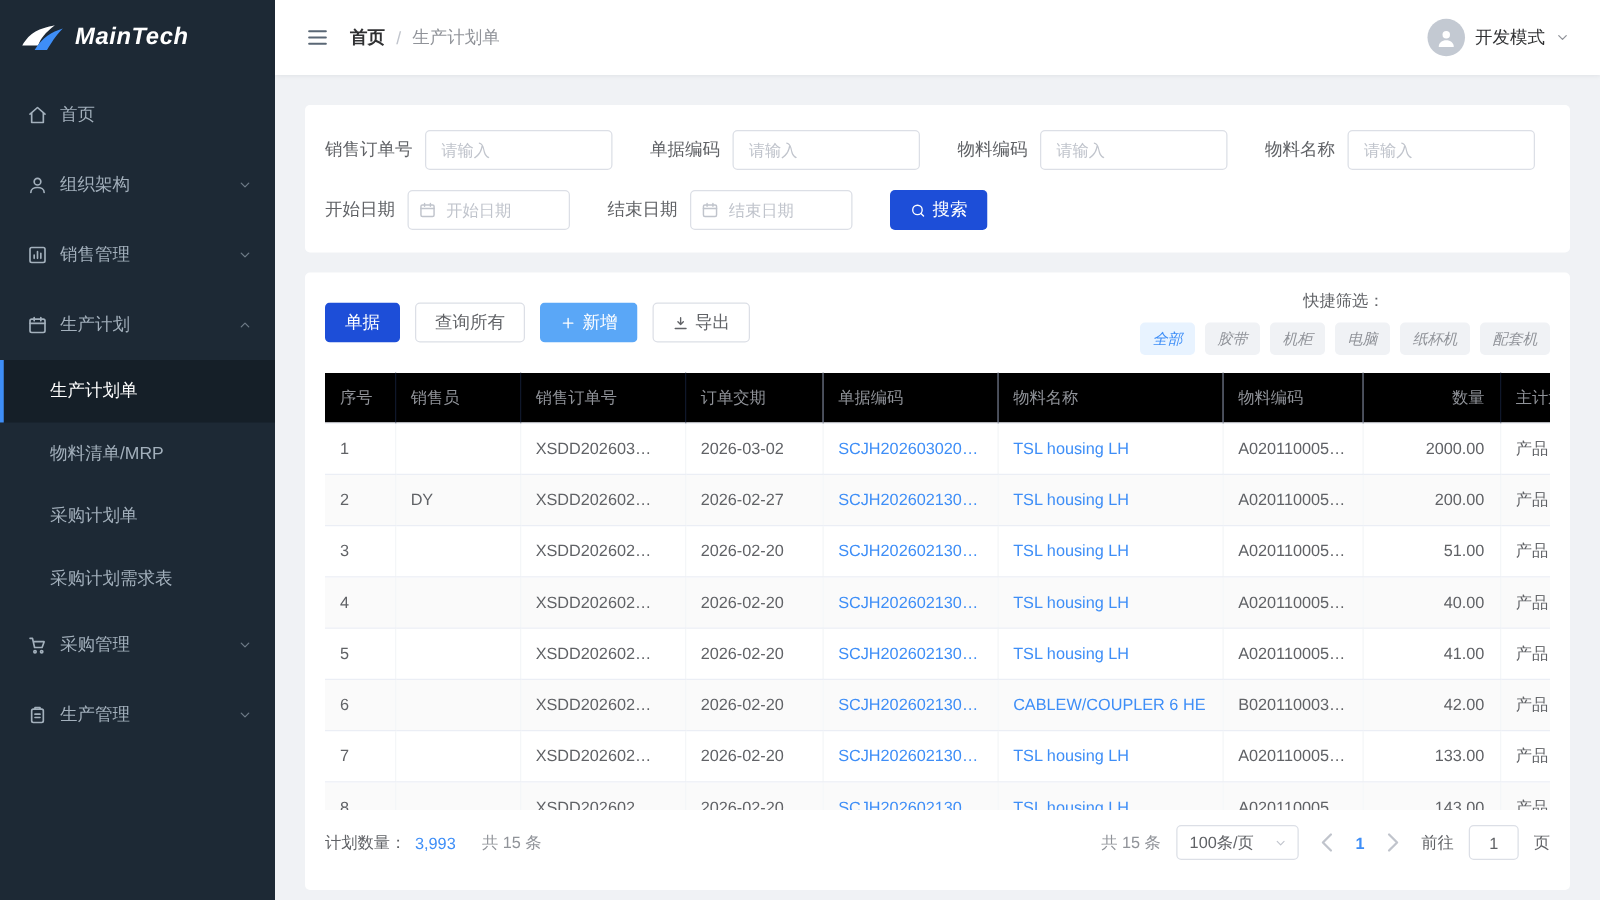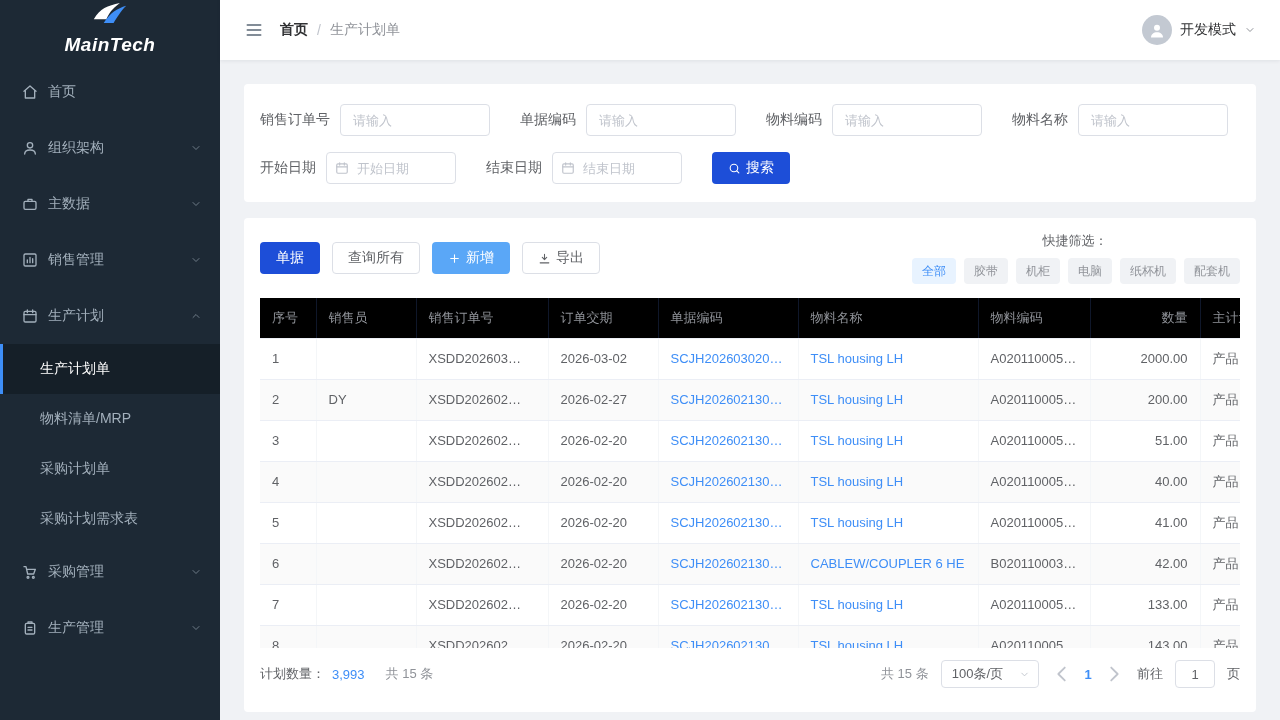--- a/index.html
+++ b/index.html
@@ -2,21 +2,21 @@
 <html><head>
 <meta charset="utf-8">
 <style>
   * { box-sizing: border-box; margin: 0; padding: 0; }
   html,body { width:1280px; height:720px; overflow:hidden; }
   body { font-family:"Liberation Sans","DejaVu Sans",sans-serif; background:#f0f2f5; }
   .app { display:flex; width:1280px; height:720px; overflow:hidden; }
 
   
   .sidebar { width:220px; flex-shrink:0; background:#1d2935; display:flex; flex-direction:column; color:#a3b0bc; }
-  .logo { height:60px; display:flex; align-items:center; gap:8px; padding:0 16px; flex-shrink:0;flex-direction:column; }
+  .logo { height:60px; display:flex; align-items:center; gap:8px; padding:0 16px; flex-shrink:0; }
   .logo-text { color:#fff; font-size:19px; font-weight:bold; font-style:italic; letter-spacing:.5px; }
   .side-nav { flex:1; overflow:hidden; padding-top:4px; }
   .menu-item { height:56px; display:flex; align-items:center; padding:0 18px 0 22px; font-size:14px; cursor:pointer; }
   .menu-item .mi-icon { width:16px; height:16px; margin-right:10px; display:inline-flex; }
   .mi-label { flex:1; }
   .mi-chevron { width:12px; height:12px; display:inline-flex; color:#6e7b87; }
   .submenu-item { height:50px; display:flex; align-items:center; padding-left:40px; font-size:14px; color:#a3b0bc; cursor:pointer; }
   .submenu-item.active { background:#151f28; color:#ffffff; box-shadow:inset 3px 0 0 #3e8ef7; }
 
   
@@ -108,34 +108,20 @@
           <span class="mi-label">首页</span>
         </div>
         <div class="menu-item">
           <span class="mi-icon">
             <svg viewBox="0 0 24 24" width="100%" height="100%" fill="none" stroke="currentColor" stroke-width="2" stroke-linecap="round" stroke-linejoin="round">
               <circle cx="12" cy="8" r="4"></circle>
               <path d="M4 21c0-4 4-6 8-6s8 2 8 6"></path>
             </svg>
           </span>
           <span class="mi-label">组织架构</span>
-          <span class="mi-chevron">
-            <svg viewBox="0 0 24 24" width="100%" height="100%" fill="none" stroke="currentColor" stroke-width="2" stroke-linecap="round" stroke-linejoin="round">
-              <path d="m6 9 6 6 6-6"></path>
-            </svg>
-          </span>
-        </div>
-        <div class="menu-item">
-          <span class="mi-icon">
-            <svg viewBox="0 0 24 24" width="100%" height="100%" fill="none" stroke="currentColor" stroke-width="2" stroke-linecap="round" stroke-linejoin="round">
-              <rect x="3" y="8" width="18" height="12" rx="2"></rect>
-              <path d="M9 8V5h6v3"></path>
-            </svg>
-          </span>
-          <span class="mi-label">主数据</span>
           <span class="mi-chevron">
             <svg viewBox="0 0 24 24" width="100%" height="100%" fill="none" stroke="currentColor" stroke-width="2" stroke-linecap="round" stroke-linejoin="round">
               <path d="m6 9 6 6 6-6"></path>
             </svg>
           </span>
         </div>
         <div class="menu-item">
           <span class="mi-icon">
             <svg viewBox="0 0 24 24" width="100%" height="100%" fill="none" stroke="currentColor" stroke-width="2" stroke-linecap="round" stroke-linejoin="round">
               <rect x="3" y="3" width="18" height="18" rx="2"></rect>
@@ -309,21 +295,21 @@
                 <span class="btn-icon">
                   <svg viewBox="0 0 24 24" width="100%" height="100%" fill="none" stroke="currentColor" stroke-width="2" stroke-linecap="round" stroke-linejoin="round">
                     <path d="M12 4v10m0 0 4-4m-4 4-4-4M4 20h16"></path>
                   </svg>
                 </span>
                 <span>导出</span>
               </button>
             </div>
           <div class="toolbar-right">
             <span class="qf-label">快捷筛选：</span>
-            <div id="quick-filters" style="display:flex;gap:8px;">
+            <div id="quick-filters" style="display:flex;gap:8px;font-style:italic;">
                 <span class="chip active">全部</span>
                 <span class="chip">胶带</span>
                 <span class="chip">机柜</span>
                 <span class="chip">电脑</span>
                 <span class="chip">纸杯机</span>
                 <span class="chip">配套机</span>
               </div>
           </div>
         </div>
 

